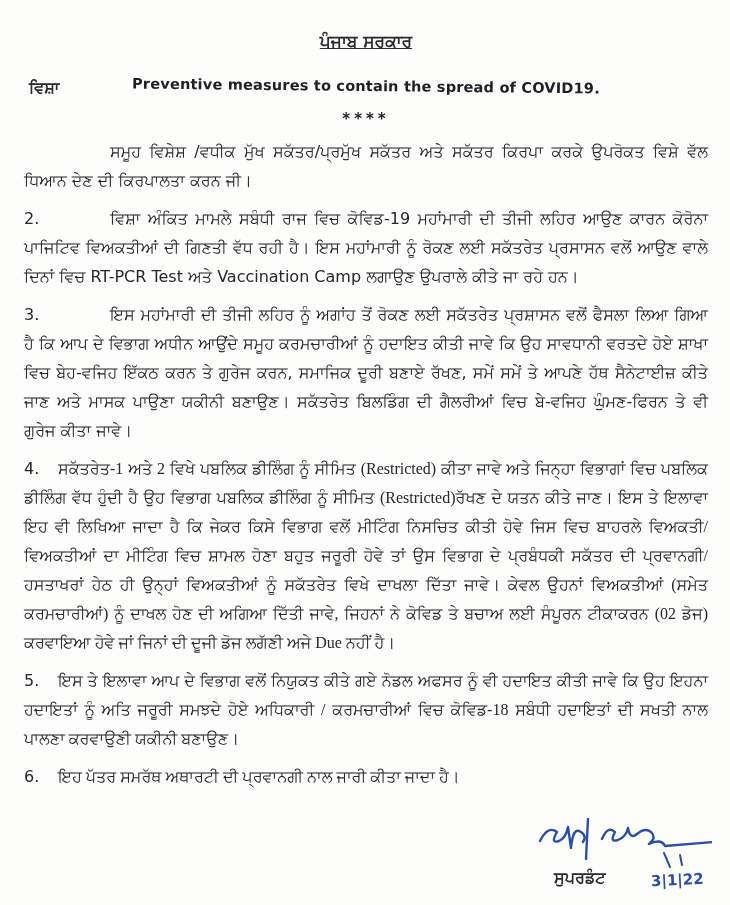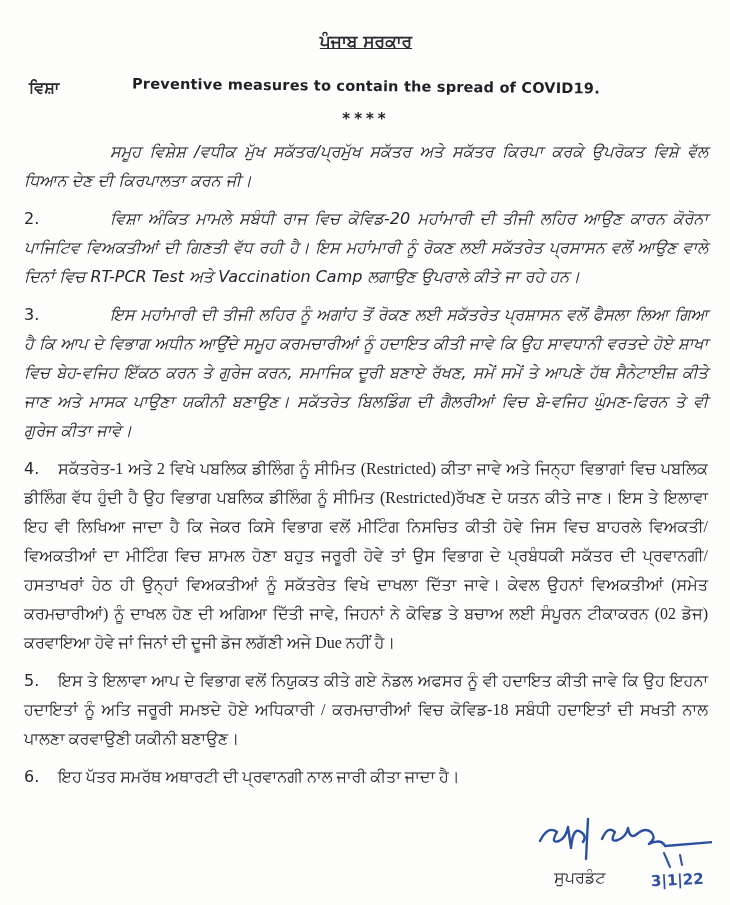--- a/index.html
+++ b/index.html
@@ -58,38 +58,38 @@
     margin-top:9px;
     color:#26262e;
   }
   .para:first-of-type{ margin-top:24px; }
   .pnum{
     position:absolute;
     left:0;top:0;
     font-size:16px;
   }
   .ptext{ display:block; }
-  .indent-lg .ptext{ text-indent:86px;font-style:italic; }
+  .indent-lg .ptext{ text-indent:86px; }
   .indent-sm .ptext{ text-indent:34px;font-family:Liberation Serif, serif; }
   .signature-block{
     position:absolute;
     right:18px;
     bottom:12px;
     width:200px;
     height:84px;
   }
   .signature-stroke{
     position:absolute;
     right:0;top:0;
   }
   .signature-title{
     position:absolute;
     left:42px;bottom:6px;
     font-size:16px;
-    font-weight:400;
+    font-weight:700;
     color:#2a2a32;
   }
   .signature-date{
     position:absolute;
     right:8px;bottom:4px;
     font-size:15px;
     font-weight:600;
     transform:rotate(-3deg);
   }
 </style>
@@ -109,21 +109,21 @@
 
   <div class="separator">****</div>
 
   <div class="para indent-lg">
     <span class="pnum"></span>
     <span class="ptext">ਸਮੂਹ ਵਿਸ਼ੇਸ਼ /ਵਧੀਕ ਮੁੱਖ ਸਕੱਤਰ/ਪ੍ਰਮੁੱਖ ਸਕੱਤਰ ਅਤੇ ਸਕੱਤਰ ਕਿਰਪਾ ਕਰਕੇ ਉਪਰੋਕਤ ਵਿਸ਼ੇ ਵੱਲ ਧਿਆਨ ਦੇਣ ਦੀ ਕਿਰਪਾਲਤਾ ਕਰਨ ਜੀ।</span>
   </div>
 
   <div class="para indent-lg">
     <span class="pnum">2.</span>
-    <span class="ptext">ਵਿਸ਼ਾ ਅੰਕਿਤ ਮਾਮਲੇ ਸਬੰਧੀ ਰਾਜ ਵਿਚ ਕੋਵਿਡ-20 ਮਹਾਂਮਾਰੀ ਦੀ ਤੀਜੀ ਲਹਿਰ ਆਉਣ ਕਾਰਨ ਕੋਰੋਨਾ ਪਾਜਿਟਿਵ ਵਿਅਕਤੀਆਂ ਦੀ ਗਿਣਤੀ ਵੱਧ ਰਹੀ ਹੈ। ਇਸ ਮਹਾਂਮਾਰੀ ਨੂੰ ਰੋਕਣ ਲਈ ਸਕੱਤਰੇਤ ਪ੍ਰਸਾਸਨ ਵਲੋਂ ਆਉਣ ਵਾਲੇ ਦਿਨਾਂ ਵਿਚ RT-PCR Test ਅਤੇ Vaccination Camp ਲਗਾਉਣ ਉਪਰਾਲੇ ਕੀਤੇ ਜਾ ਰਹੇ ਹਨ।</span>
+    <span class="ptext">ਵਿਸ਼ਾ ਅੰਕਿਤ ਮਾਮਲੇ ਸਬੰਧੀ ਰਾਜ ਵਿਚ ਕੋਵਿਡ-19 ਮਹਾਂਮਾਰੀ ਦੀ ਤੀਜੀ ਲਹਿਰ ਆਉਣ ਕਾਰਨ ਕੋਰੋਨਾ ਪਾਜਿਟਿਵ ਵਿਅਕਤੀਆਂ ਦੀ ਗਿਣਤੀ ਵੱਧ ਰਹੀ ਹੈ। ਇਸ ਮਹਾਂਮਾਰੀ ਨੂੰ ਰੋਕਣ ਲਈ ਸਕੱਤਰੇਤ ਪ੍ਰਸਾਸਨ ਵਲੋਂ ਆਉਣ ਵਾਲੇ ਦਿਨਾਂ ਵਿਚ RT-PCR Test ਅਤੇ Vaccination Camp ਲਗਾਉਣ ਉਪਰਾਲੇ ਕੀਤੇ ਜਾ ਰਹੇ ਹਨ।</span>
   </div>
 
   <div class="para indent-lg">
     <span class="pnum">3.</span>
     <span class="ptext">ਇਸ ਮਹਾਂਮਾਰੀ ਦੀ ਤੀਜੀ ਲਹਿਰ ਨੂੰ ਅਗਾਂਹ ਤੋਂ ਰੋਕਣ ਲਈ ਸਕੱਤਰੇਤ ਪ੍ਰਸ਼ਾਸਨ ਵਲੋਂ ਫੈਸਲਾ ਲਿਆ ਗਿਆ ਹੈ ਕਿ ਆਪ ਦੇ ਵਿਭਾਗ ਅਧੀਨ ਆਉਂਦੇ ਸਮੂਹ ਕਰਮਚਾਰੀਆਂ ਨੂੰ ਹਦਾਇਤ ਕੀਤੀ ਜਾਵੇ ਕਿ ਉਹ ਸਾਵਧਾਨੀ ਵਰਤਦੇ ਹੋਏ ਸ਼ਾਖਾ ਵਿਚ ਬੇਹ-ਵਜਿਹ ਇੱਕਠ ਕਰਨ ਤੇ ਗੁਰੇਜ ਕਰਨ, ਸਮਾਜਿਕ ਦੂਰੀ ਬਣਾਏ ਰੱਖਣ, ਸਮੇਂ ਸਮੇਂ ਤੇ ਆਪਣੇ ਹੱਥ ਸੈਨੇਟਾਈਜ਼ ਕੀਤੇ ਜਾਣ ਅਤੇ ਮਾਸਕ ਪਾਉਣਾ ਯਕੀਨੀ ਬਣਾਉਣ।  ਸਕੱਤਰੇਤ ਬਿਲਡਿੰਗ ਦੀ ਗੈਲਰੀਆਂ ਵਿਚ ਬੇ-ਵਜਿਹ ਘੁੰਮਣ-ਫਿਰਨ ਤੇ ਵੀ ਗੁਰੇਜ ਕੀਤਾ ਜਾਵੇ।</span>
   </div>
 
   <div class="para indent-sm">
     <span class="pnum">4.</span>
     <span class="ptext">ਸਕੱਤਰੇਤ-1 ਅਤੇ 2 ਵਿਖੇ ਪਬਲਿਕ ਡੀਲਿੰਗ ਨੂੰ ਸੀਮਿਤ (Restricted) ਕੀਤਾ ਜਾਵੇ ਅਤੇ ਜਿਨ੍ਹਾ ਵਿਭਾਗਾਂ ਵਿਚ ਪਬਲਿਕ ਡੀਲਿੰਗ ਵੱਧ ਹੁੰਦੀ ਹੈ ਉਹ ਵਿਭਾਗ ਪਬਲਿਕ ਡੀਲਿੰਗ ਨੂੰ ਸੀਮਿਤ (Restricted)ਰੱਖਣ ਦੇ ਯਤਨ ਕੀਤੇ ਜਾਣ। ਇਸ ਤੇ ਇਲਾਵਾ ਇਹ ਵੀ ਲਿਖਿਆ ਜਾਦਾ ਹੈ ਕਿ ਜੇਕਰ ਕਿਸੇ ਵਿਭਾਗ ਵਲੋਂ ਮੀਟਿੰਗ ਨਿਸਚਿਤ ਕੀਤੀ ਹੋਵੇ ਜਿਸ ਵਿਚ ਬਾਹਰਲੇ ਵਿਅਕਤੀ/ਵਿਅਕਤੀਆਂ ਦਾ ਮੀਟਿੰਗ ਵਿਚ ਸ਼ਾਮਲ ਹੋਣਾ ਬਹੁਤ ਜਰੂਰੀ ਹੋਵੇ ਤਾਂ ਉਸ ਵਿਭਾਗ ਦੇ ਪ੍ਰਬੰਧਕੀ ਸਕੱਤਰ ਦੀ ਪ੍ਰਵਾਨਗੀ/ਹਸਤਾਖਰਾਂ ਹੇਠ ਹੀ ਉਨ੍ਹਾਂ ਵਿਅਕਤੀਆਂ ਨੂੰ ਸਕੱਤਰੇਤ ਵਿਖੇ ਦਾਖਲਾ ਦਿੱਤਾ ਜਾਵੇ। ਕੇਵਲ ਉਹਨਾਂ ਵਿਅਕਤੀਆਂ (ਸਮੇਤ ਕਰਮਚਾਰੀਆਂ) ਨੂੰ ਦਾਖਲ ਹੋਣ ਦੀ ਅਗਿਆ ਦਿੱਤੀ ਜਾਵੇ, ਜਿਹਨਾਂ ਨੇ ਕੋਵਿਡ ਤੇ ਬਚਾਅ ਲਈ ਸੰਪੂਰਨ ਟੀਕਾਕਰਨ (02 ਡੋਜ) ਕਰਵਾਇਆ ਹੋਵੇ ਜਾਂ ਜਿਨਾਂ ਦੀ ਦੂਜੀ ਡੋਜ ਲਗੱਣੀ ਅਜੇ Due ਨਹੀਂ ਹੈ।</span>

